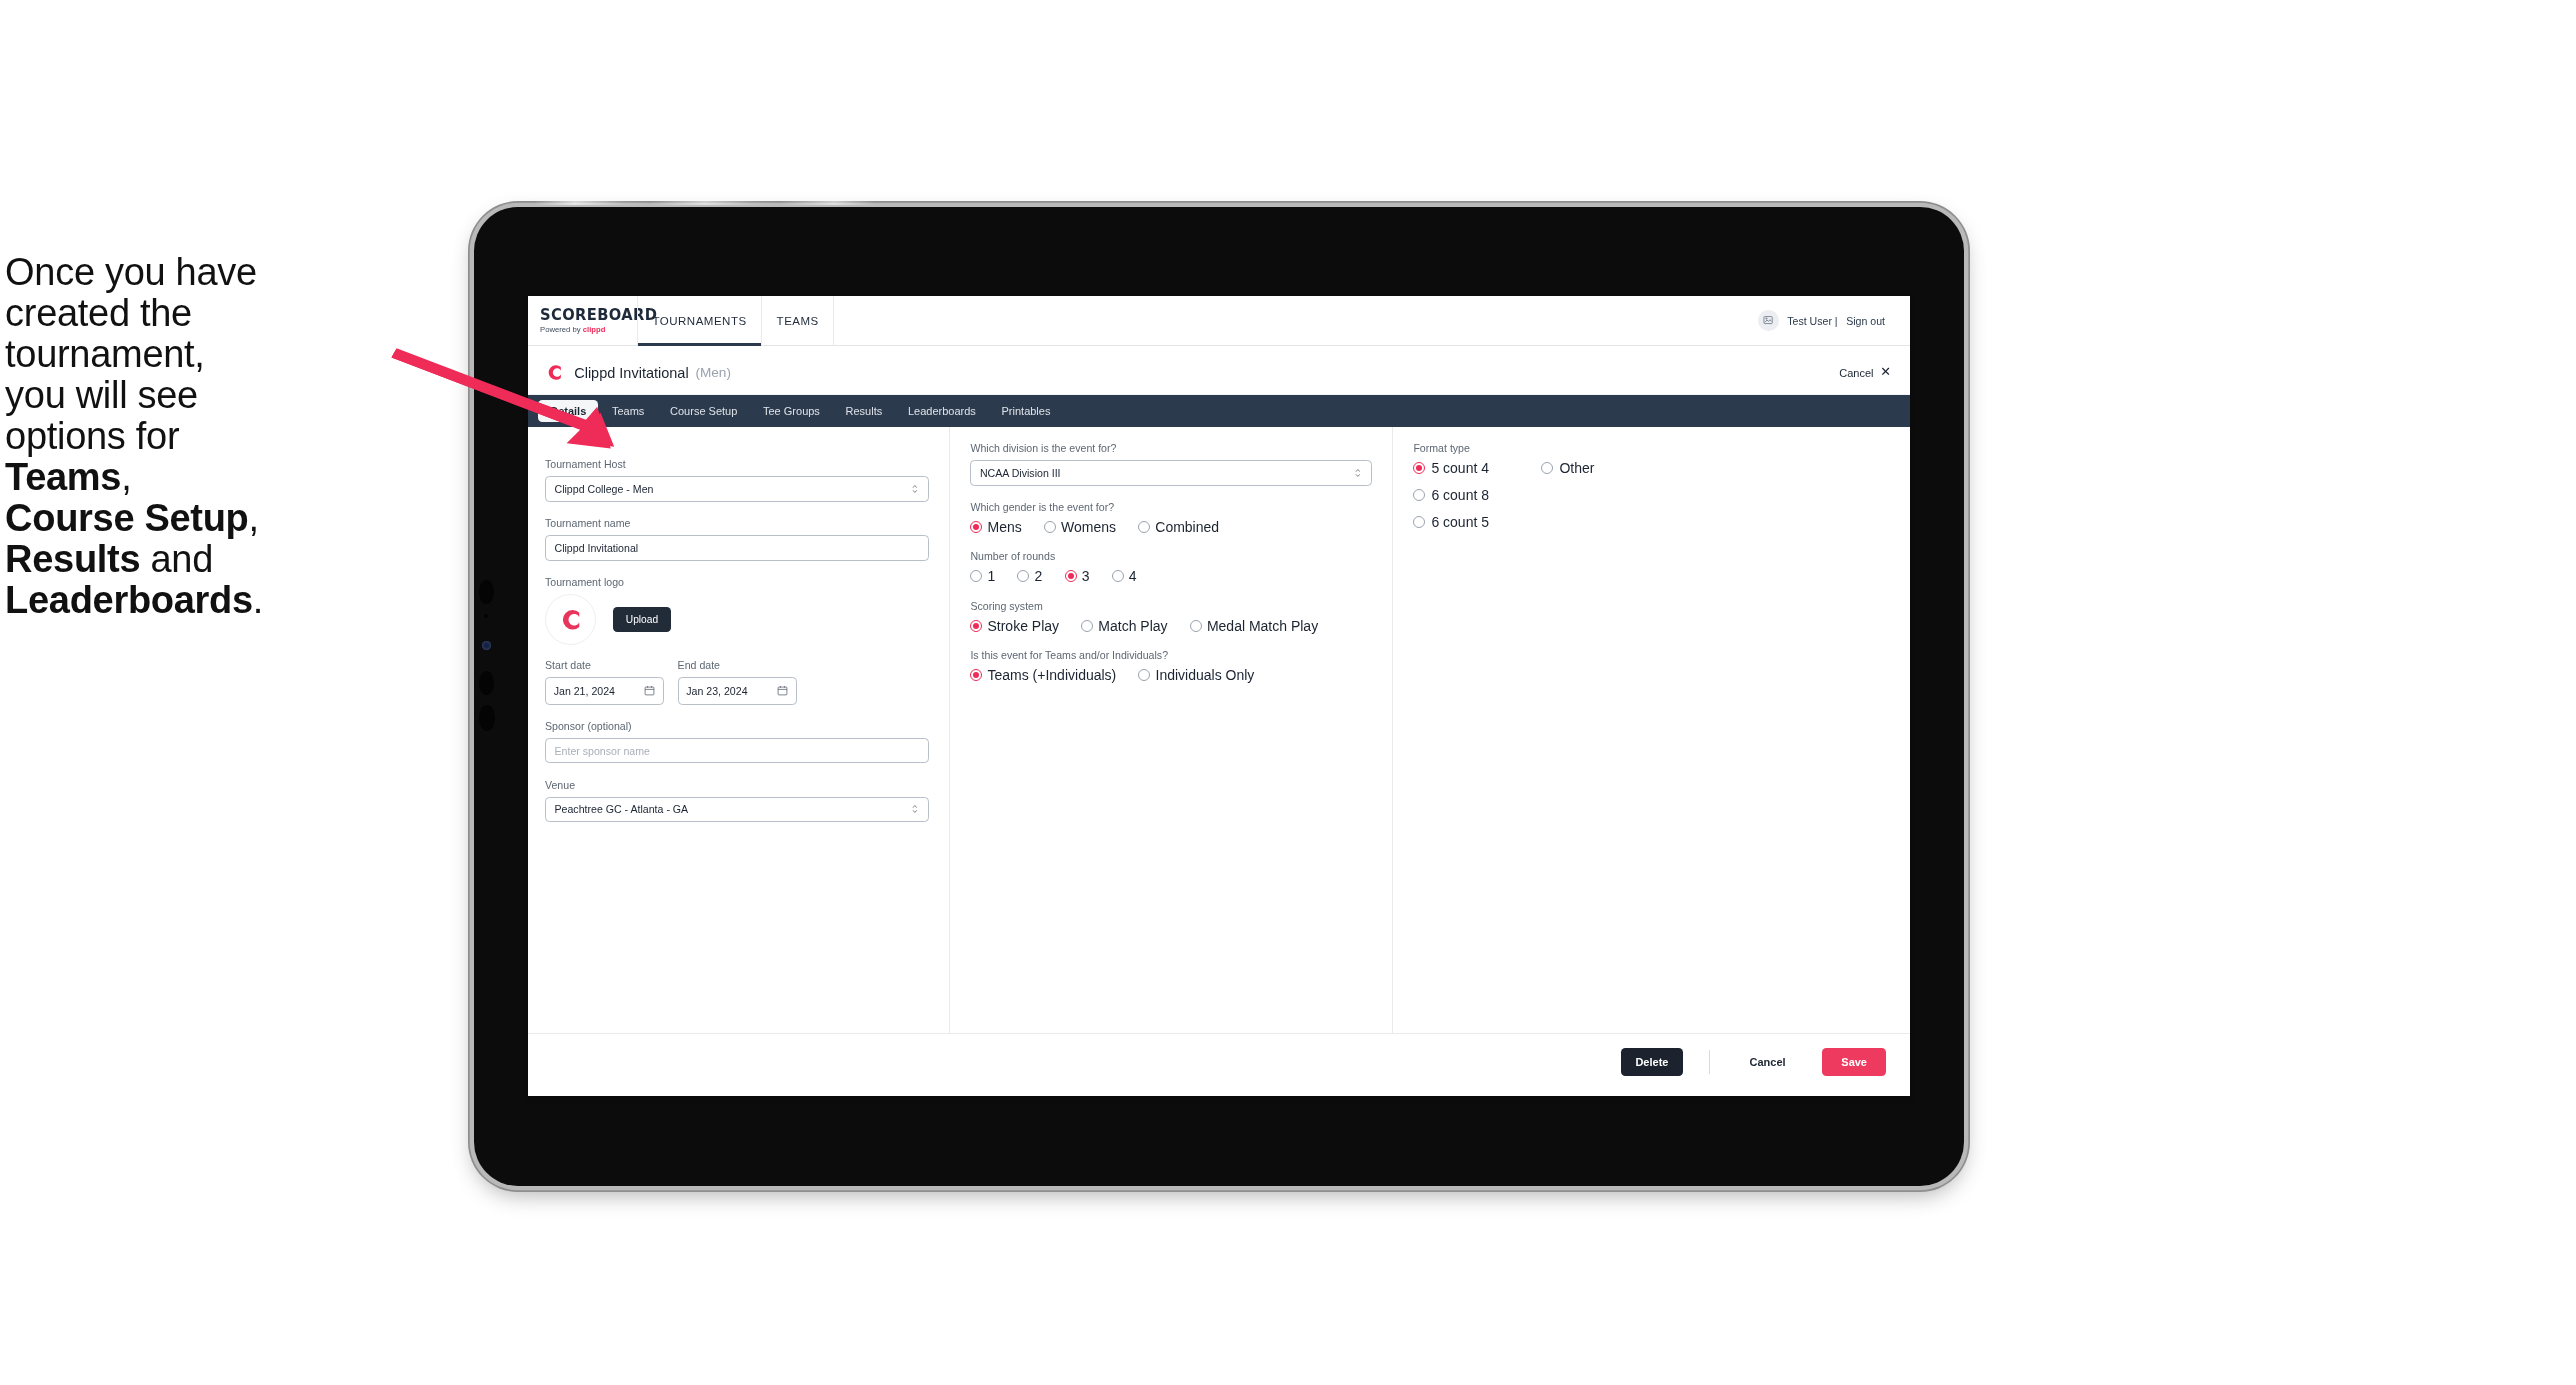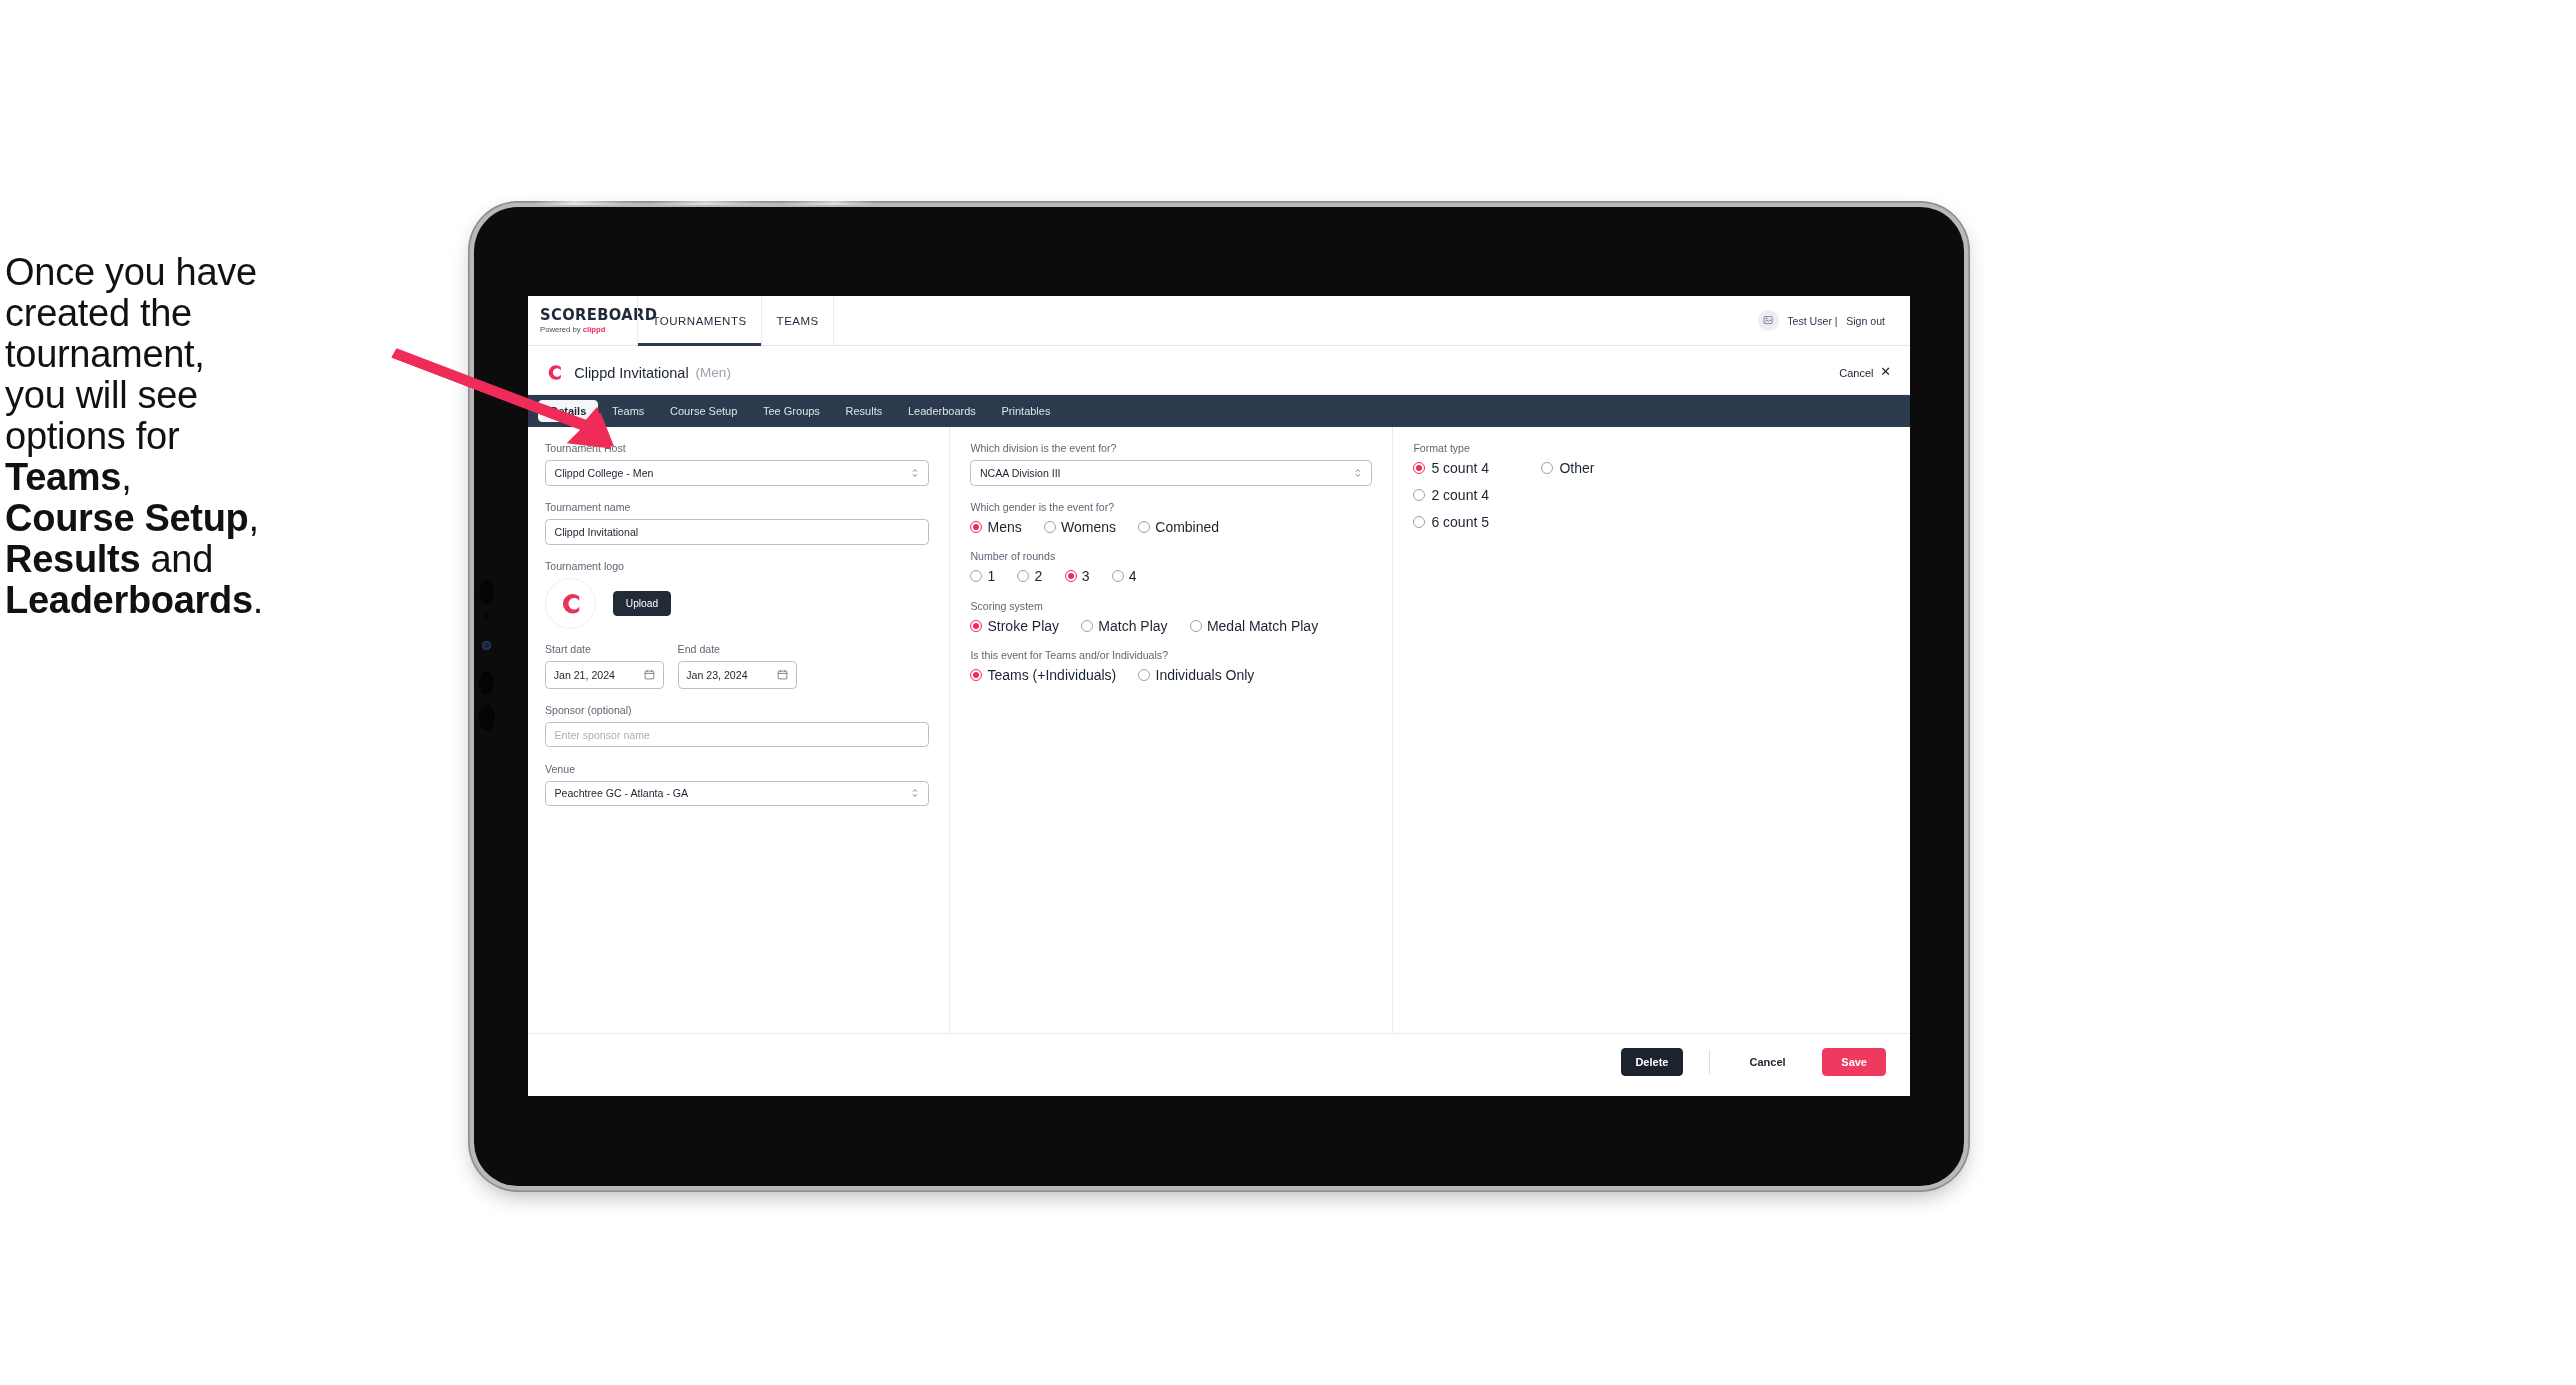--- a/index.html
+++ b/index.html
@@ -229,21 +229,21 @@
   
   .form-body {
     display: flex;
     height: 606px;
     background: #ffffff;
   }
   .col {
     padding: 15.3px 20.4px 0 17px;
     box-sizing: border-box;
   }
-  .col-1 { width: 421px; }
+  .col-1 { width: 421px; margin-top: 16px; }
   .col-2 { width: 443px; border-left: 0.9px solid #e8eaed; padding-left: 20.4px; }
   .col-3 { flex: 1; border-left: 0.9px solid #e8eaed; padding-left: 20.4px; }
 
   .field-label {
     font-size: 10.6px;
     color: #5d6773;
     margin-bottom: 6px;
   }
   .field-block { margin-bottom: 15.3px; }
 
@@ -639,21 +639,21 @@
       <div class="col col-3">
         <div class="field-label">Format type</div>
         <div class="format-grid">
           <div class="format-col-a">
             <div class="format-item">
               <span class="rdot on"></span>
               <span class="rlabel">5 count 4</span>
             </div>
             <div class="format-item">
               <span class="rdot"></span>
-              <span class="rlabel">2 count 4</span>
+              <span class="rlabel">6 count 8</span>
             </div>
             <div class="format-item">
               <span class="rdot"></span>
               <span class="rlabel">6 count 5</span>
             </div>
           </div>
           <div class="format-col-b">
             <div class="format-item">
               <span class="rdot"></span>
               <span class="rlabel">Other</span>

